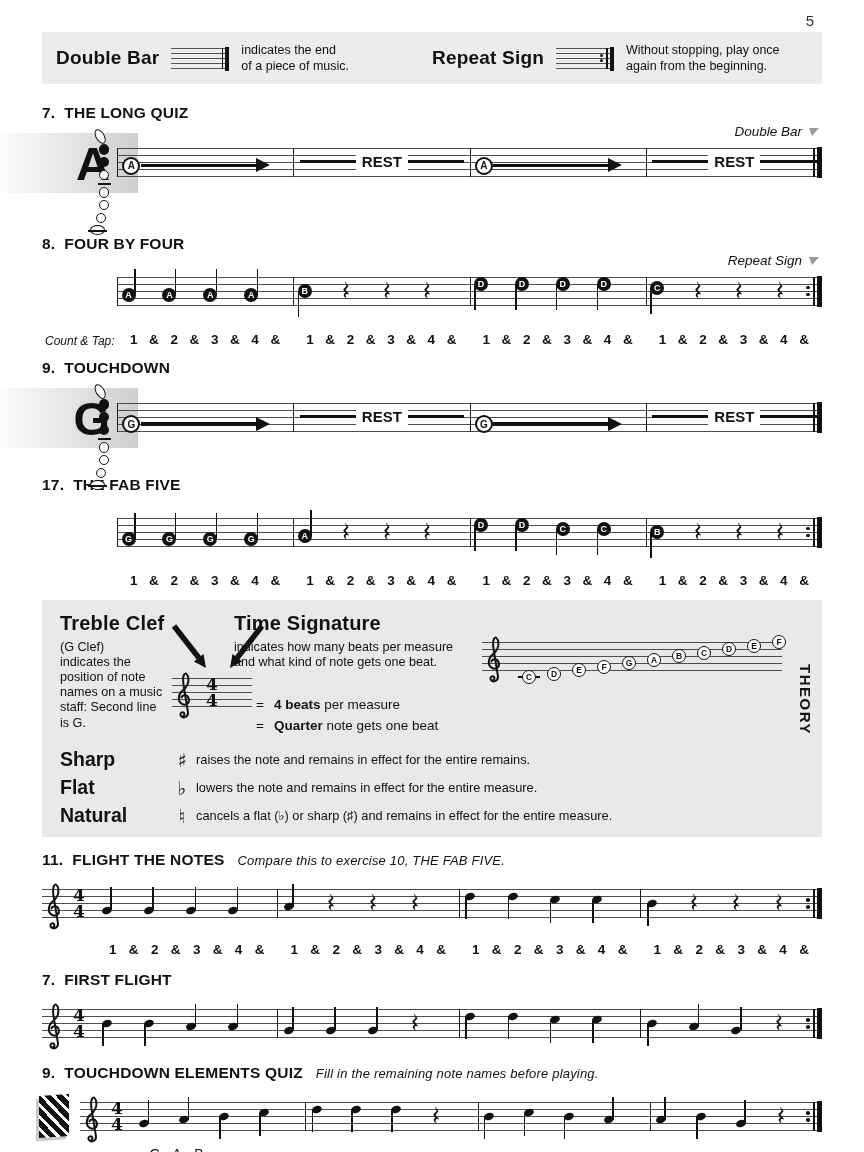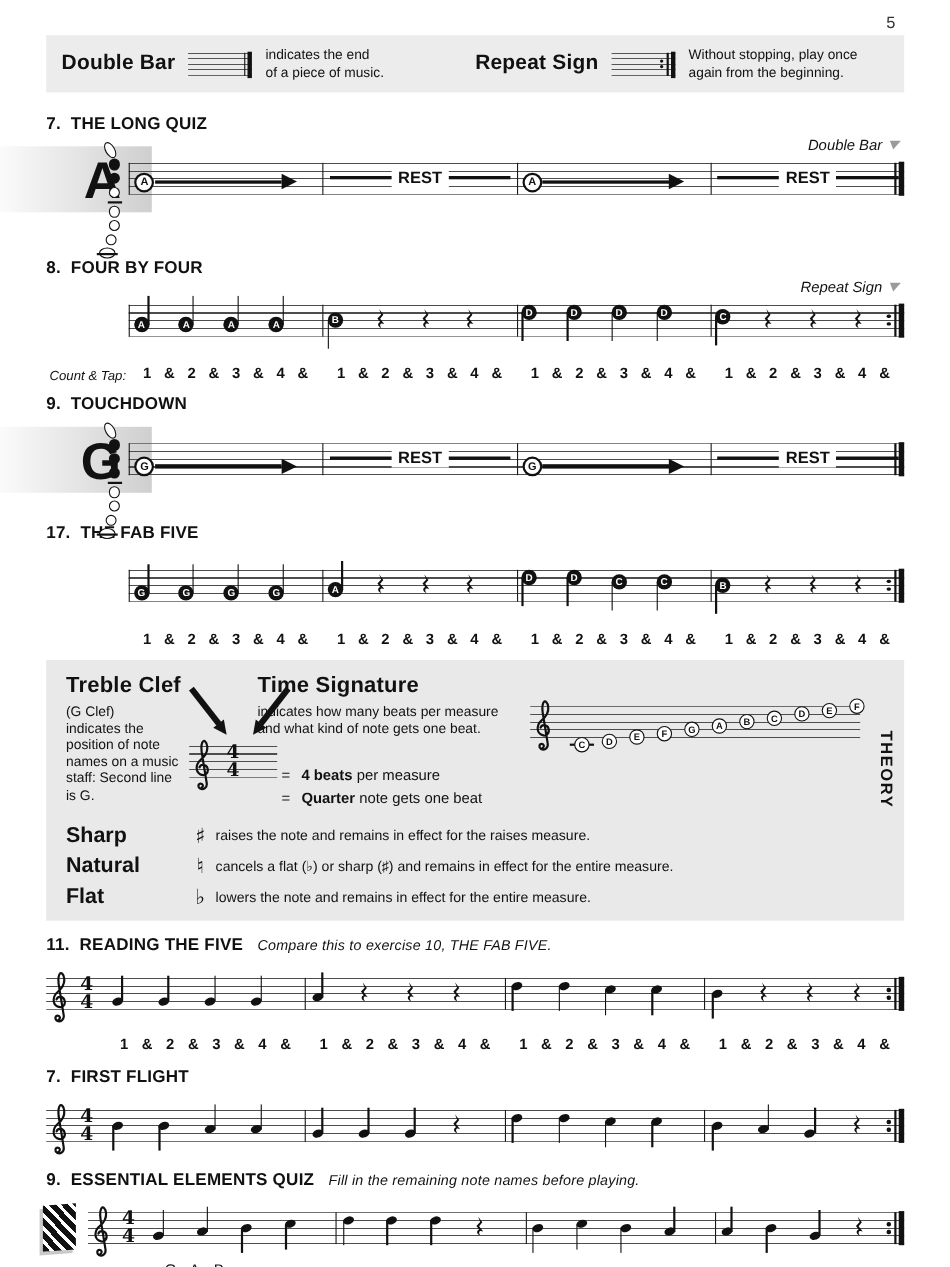--- a/index.html
+++ b/index.html
@@ -571,39 +571,39 @@
             <div class="timesig" style="left: 34px;">
               <span>4</span>
               <span>4</span>
             </div>
           </div>
       </div>
       <div class="acc-rows">
         <div class="acc-row">
           <span class="acc-term">Sharp</span>
           <span class="acc-sym">♯</span>
-          <span class="acc-desc">raises the note and remains in effect for the raises measure.</span>
+          <span class="acc-desc">raises the note and remains in effect for the entire remains.</span>
+        </div>
+        <div class="acc-row">
+          <span class="acc-term">Flat</span>
+          <span class="acc-sym">♭</span>
+          <span class="acc-desc">lowers the note and remains in effect for the entire measure.</span>
         </div>
         <div class="acc-row">
           <span class="acc-term">Natural</span>
           <span class="acc-sym">♮</span>
           <span class="acc-desc">cancels a flat (♭) or sharp (♯) and remains in effect for the entire measure.</span>
         </div>
-        <div class="acc-row">
-          <span class="acc-term">Flat</span>
-          <span class="acc-sym">♭</span>
-          <span class="acc-desc">lowers the note and remains in effect for the entire measure.</span>
-        </div>
       </div>
       <div class="theory-side">THEORY</div>
     </div>
 
     <div class="ex-head h11">
       <span>11.</span>
-      <span>READING THE FIVE</span>
+      <span>FLIGHT THE NOTES</span>
       <span class="ex-note">Compare this to exercise 10, THE FAB FIVE.</span>
     </div>
     <div class="sys s11">
       <div class="staff" style="left: 0px;">
           <div class="staff-lines"></div>
           <div class="measures">
             <div class="lead">
               <div class="clefwrap"><svg width="20" height="56" viewBox="0 0 20 56">
                   <path fill="none" stroke="#111" stroke-width="2" stroke-linecap="round" d="M8.4 32.5 C9.6 29.2 14.4 29.6 15.6 33.2 C17.1 37.7 13.2 41.2 8.9 38.8 C4.4 36.3 5 29.4 9.4 25.8 C13.6 22.3 15.9 18.6 15.4 13.8 C15 9.6 12.4 6.8 10.9 10 C9.4 13.2 10.1 18.4 11.1 23.4 L14.9 46.8 C15.6 51 11.9 53.6 8.9 51.9 C6.5 50.5 7.2 47.3 9.5 47.3 C11.6 47.3 12.2 50.1 10.3 51"></path>
                 </svg></div>
@@ -834,21 +834,21 @@
               <div class="end-thick"></div>
               <div class="rdot rd1"></div>
               <div class="rdot rd2"></div>
             </div>
           </div>
         </div>
     </div>
 
     <div class="ex-head h13">
       <span>9.</span>
-      <span>ESSENTIAL ELEMENTS QUIZ</span>
+      <span>TOUCHDOWN ELEMENTS QUIZ</span>
       <span class="ex-note">Fill in the remaining note names before playing.</span>
     </div>
     <div class="sys s13">
       <div class="quiz-icon"></div>
       <div class="staff" style="left: 38px;">
           <div class="staff-lines"></div>
           <div class="measures">
             <div class="lead">
               <div class="clefwrap"><svg width="20" height="56" viewBox="0 0 20 56">
                   <path fill="none" stroke="#111" stroke-width="2" stroke-linecap="round" d="M8.4 32.5 C9.6 29.2 14.4 29.6 15.6 33.2 C17.1 37.7 13.2 41.2 8.9 38.8 C4.4 36.3 5 29.4 9.4 25.8 C13.6 22.3 15.9 18.6 15.4 13.8 C15 9.6 12.4 6.8 10.9 10 C9.4 13.2 10.1 18.4 11.1 23.4 L14.9 46.8 C15.6 51 11.9 53.6 8.9 51.9 C6.5 50.5 7.2 47.3 9.5 47.3 C11.6 47.3 12.2 50.1 10.3 51"></path>

